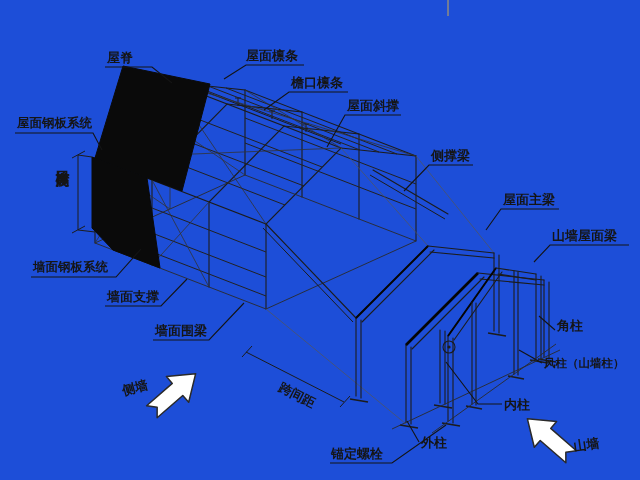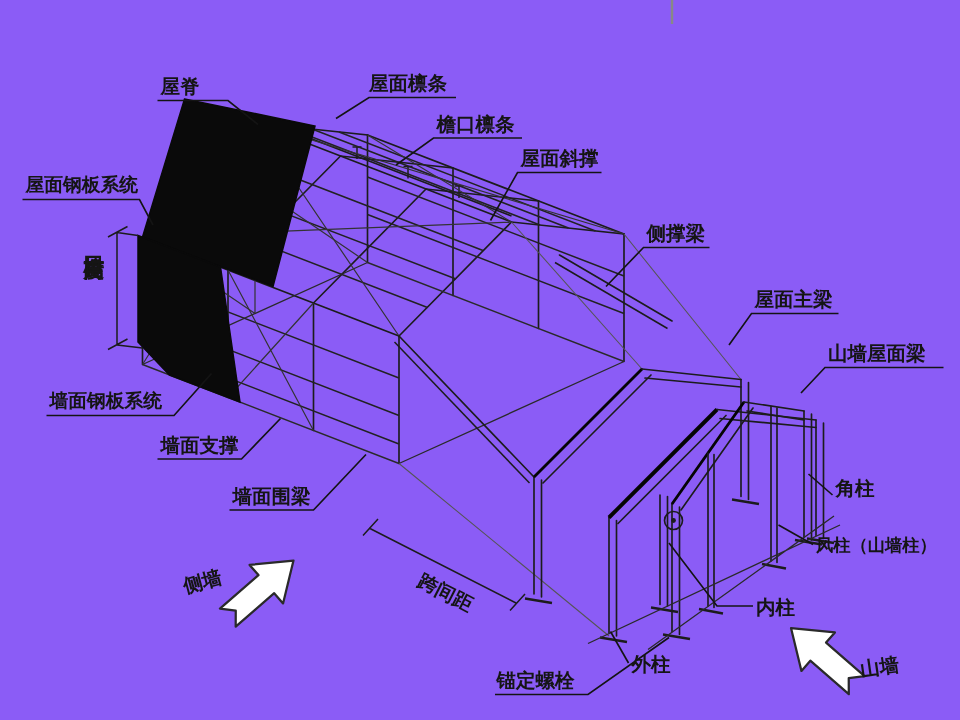--- a/index.html
+++ b/index.html
@@ -1,16 +1,16 @@
 <!DOCTYPE html>
 <html><head>
 <meta charset="utf-8">
 <style>
   html,body{margin:0;padding:0;background:#ffffff;}
-  .canvas{position:relative;width:640px;height:480px;background:#8b5cf6;overflow:hidden;
+  .canvas{position:relative;width:640px;height:480px;background:#1d4ed8;overflow:hidden;
           font-family:"Liberation Sans","DejaVu Sans",sans-serif;}
   svg{position:absolute;left:0;top:0;}
   text{font-family:"Liberation Sans","DejaVu Sans",sans-serif;font-weight:700;fill:#151515;}
   .lbl{font-size:13px;}
   .lbl-sm{font-size:12.5px;}
   .lbl-xs{font-size:11.5px;}
   .member{stroke:#1c1c1c;stroke-width:1.1;fill:none;stroke-linecap:round;}
   .member2{stroke:#1c1c1c;stroke-width:1.0;fill:none;}
   .purlin{stroke:#222222;stroke-width:1.0;fill:none;}
   .brace{stroke:#333333;stroke-width:0.8;fill:none;}

